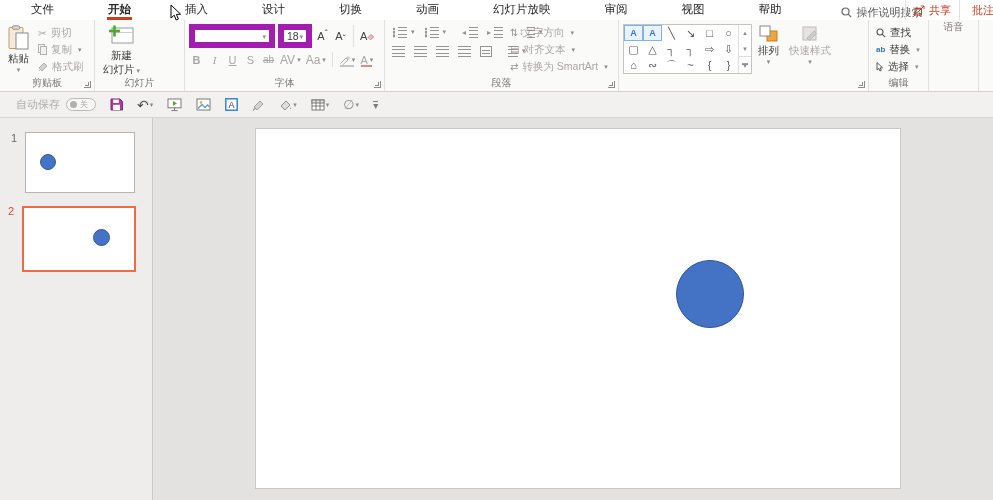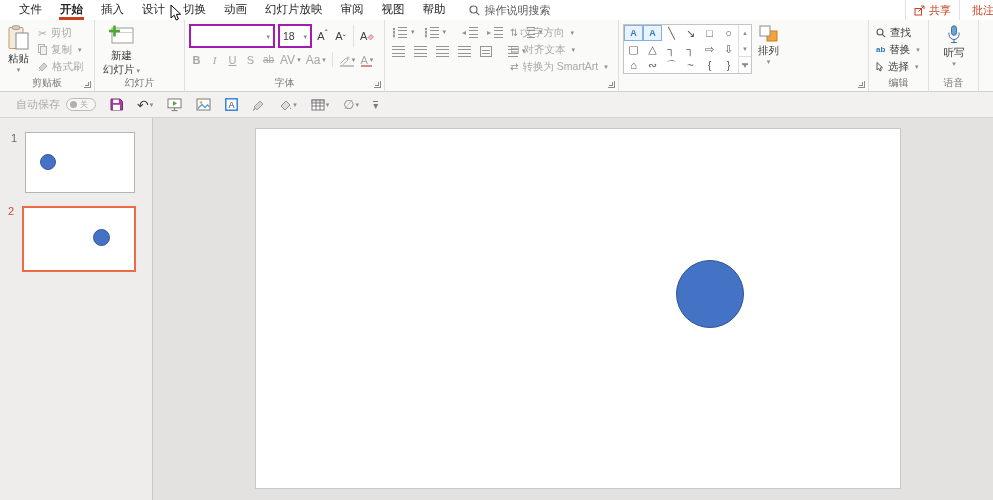--- a/index.html
+++ b/index.html
@@ -1,21 +1,21 @@
 <!DOCTYPE html>
 <html><head>
 <meta charset="utf-8">
 <style>
   * { margin:0; padding:0; box-sizing:border-box; }
   html,body { width:993px; height:500px; overflow:hidden; }
   body { font-family:"Liberation Sans","DejaVu Sans",sans-serif; font-size:11px; color:#3b3b3b; background:#fff; }
   .app { position:relative; width:993px; height:500px; background:#fff; }
 
   
-  .menubar { position:relative; height:20px; background:#fff; display:flex; align-items:center; padding-left:10px; overflow:hidden; }
+  .menubar { position:relative; height:20px; background:#fff; display:flex; align-items:flex-end; padding-left:22px; overflow:hidden;gap:36px; }
   .tab { padding:0 9px; height:20px; line-height:19px; font-size:11.5px; color:#262626; cursor:default; position:relative; white-space:nowrap; }
   .tab.sel { font-weight:bold; }
   .tab.sel::after { content:""; position:absolute; left:8px; right:8px; bottom:0; height:3px; background:#c8401e; }
   .searchbox { display:flex; align-items:center; gap:5px; margin-left:14px; color:#595959; white-space:nowrap; }
   .mb-right { position:absolute; right:0; top:0; height:20px; display:flex; align-items:center; }
   .redbtn { display:flex; align-items:center; gap:4px; color:#c34324; padding:0 8px; height:20px; border-left:1px solid #e3e1e0; white-space:nowrap; }
   .redbtn:last-child { padding-right:0; width:34px; overflow:hidden; }
 
   
   .ribbon { display:flex; height:72px; background:#fafaf9; border-bottom:1px solid #d3d1d0; }
@@ -29,21 +29,21 @@
   .scol { display:flex; flex-direction:column; justify-content:flex-start; }
   .sbtn { display:flex; align-items:center; gap:4px; height:17px; padding:0 3px; font-size:10.5px; color:#3b3b3b; white-space:nowrap; }
   .sbtn.dis { color:#a9a7a5; }
   .car { font-size:7px; color:#8f8d8b; line-height:7px; }
   .dd::after { content:"▾"; font-size:7px; color:#8f8d8b; margin-left:2px; }
   .vsep { width:1px; align-self:stretch; background:#e2e0df; margin:1px 2px; }
 
   
   .fontgrid { display:flex; flex-direction:column; gap:3px; width:100%; }
   .frow { display:flex; align-items:center; gap:3px; }
-  .combo { height:24px; border:2px solid #a21caf; background:#fff; display:flex; align-items:center; justify-content:space-between; padding:0 3px; font-size:10.5px; color:#3b3b3b; }
+  .combo { height:24px; border:6px solid #a21caf; background:#fff; display:flex; align-items:center; justify-content:space-between; padding:0 3px; font-size:10.5px; color:#3b3b3b; }
   .fbtn { min-width:15px; height:17px; display:flex; align-items:center; justify-content:center; font-size:11px; color:#444; padding:0 1px; position:relative; }
   .fbtn.dis { color:#a9a7a5; }
   .grow::after { content:"ˆ"; font-size:9px; position:relative; top:-3px; color:inherit; }
   .shrink::after { content:"ˇ"; font-size:9px; position:relative; top:2px; color:inherit; }
   .st { text-decoration:line-through; }
   .ub { text-decoration:underline; }
   .colorbar { position:absolute; left:2px; right:2px; bottom:1px; height:2.5px; background:#c5c3c1; }
 
   
   .ic-lines { width:13px; height:11px; background:repeating-linear-gradient(to bottom,#979593 0 1px,transparent 1px 3.3px); }
@@ -293,20 +293,21 @@
           <div class="sbtn dis dd">
               <span class="gchar">▤</span>
               <span>对齐文本</span>
             </div>
           <div class="sbtn dis dd">
               <span class="gchar">⇄</span>
               <span>转换为 SmartArt</span>
             </div>
         </div>
       </div>
+      <div class="rg-label">段落</div>
       <span class="launcher"></span>
     </div>
 
     <div class="rgroup" style="width:250px">
       <div class="rg-content">
         <div class="gallery">
           <div class="gcells">
             <span class="gcell hl">A</span>
             <span class="gcell hl" style="transform:none">A</span>
             <span class="gcell">╲</span>
@@ -333,20 +334,28 @@
           </div>
         </div>
         <div class="bigbtn">
           <svg width="19" height="17" viewBox="0 0 19 17">
               <rect x="8" y="6" width="10" height="10" fill="#f2a33c" stroke="#c57f28"></rect>
               <rect x="1" y="1" width="10" height="10" fill="#fff" stroke="#8a8a8a"></rect>
             </svg>
           <span>排列</span>
           <span class="car">▾</span>
         </div>
+        <div class="bigbtn dis">
+          <svg width="19" height="17" viewBox="0 0 19 17">
+              <rect x="2" y="2" width="13" height="13" fill="#e6e4e2" stroke="#bbb9b7"></rect>
+              <path d="M6 13 L13 6 L15.5 8.5 L8.5 15.5 Z" fill="#cfcdcb" stroke="#bbb9b7"></path>
+            </svg>
+          <span>快速样式</span>
+          <span class="car">▾</span>
+        </div>
       </div>
       <span class="launcher"></span>
     </div>
 
     <div class="rgroup" style="width:60px">
       <div class="rg-content">
         <div class="scol">
           <div class="sbtn">
               <svg width="10" height="10" viewBox="0 0 10 10">
                 <circle cx="4" cy="4" r="3" fill="none" stroke="#5b5956" stroke-width="1.1"></circle>
@@ -363,32 +372,20 @@
                 <path d="M1 0.5 L1 8 L2.8 6.4 L4 9 L5.3 8.4 L4.2 5.9 L6.6 5.8 Z" fill="#fff" stroke="#5b5956"></path>
               </svg>
               <span>选择</span>
             </div>
         </div>
       </div>
       <div class="rg-label">编辑</div>
     </div>
 
     <div class="rgroup" style="width:50px">
-      <div class="rg-content" style="justify-content:center">
-        <div class="bigbtn">
-          <svg width="14" height="19" viewBox="0 0 14 19">
-              <rect x="4.5" y="0.8" width="5" height="9.5" rx="2.5" fill="#6aa5d8" stroke="#41719c"></rect>
-              <path d="M2 7.5 v2 a5 5 0 0 0 10 0 v-2" fill="none" stroke="#41719c"></path>
-              <line x1="7" y1="14.5" x2="7" y2="17" stroke="#41719c"></line>
-              <line x1="4.2" y1="17.5" x2="9.8" y2="17.5" stroke="#41719c"></line>
-            </svg>
-          <span>听写</span>
-          <span class="car">▾</span>
-        </div>
-      </div>
       <div class="rg-label">语音</div>
     </div>
 
     <div style="flex:1"></div>
   </div>
 
   <div class="qat">
     <div class="autosave">
       <span>自动保存</span>
       <span class="toggle">

